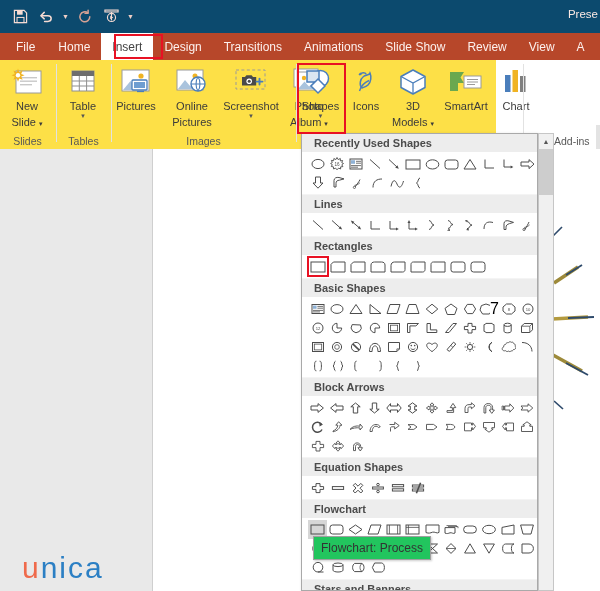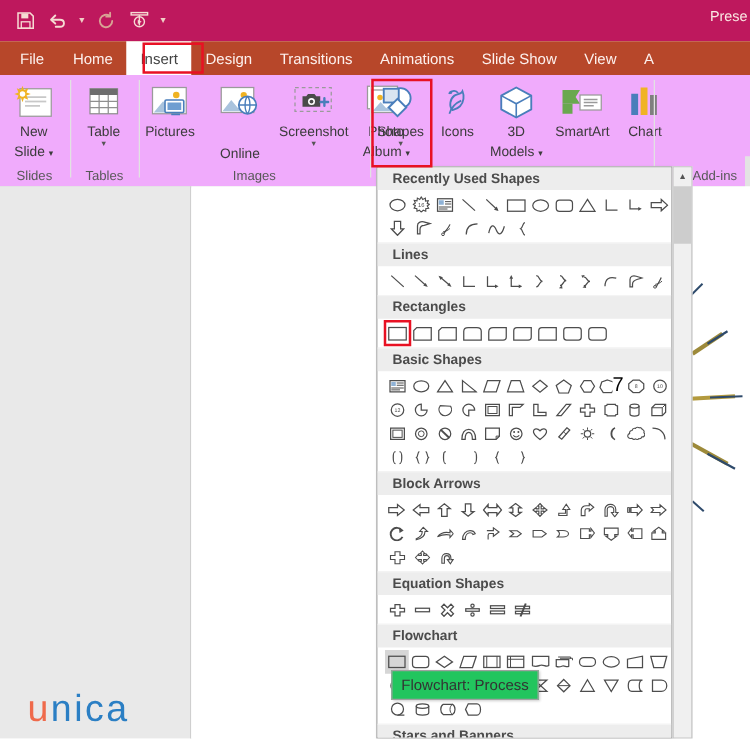--- a/index.html
+++ b/index.html
@@ -7,21 +7,21 @@
     width:600px;height:591px;overflow:hidden;
     font-family:"Liberation Sans", sans-serif;
     background:#ffffff;
     -webkit-font-smoothing:antialiased;
   }
   #app{position:relative;width:600px;height:591px;overflow:hidden;background:#fff;}
 
   
   .titlebar{
     position:absolute;left:0;top:0;width:600px;height:33px;
-    background:#be185d;
+    background:#0c4a6e;
   }
   .qat{position:absolute;left:8px;top:4px;display:flex;align-items:center;gap:2px;}
   .qat-btn{
     width:24px;height:24px;display:flex;align-items:center;justify-content:center;
     color:#f4d9d2;
   }
   .qat-btn svg{display:block;}
   .qat-caret{
     width:11px;height:24px;display:flex;align-items:center;justify-content:center;
     color:#f0cfc6;font-size:7px;line-height:1;
@@ -46,22 +46,22 @@
   .tab.active{
     background:#ffffff;color:#444444;
   }
   .tab-hi{
     position:absolute;left:114px;top:1px;width:49px;height:25px;
     border:2px solid #e81123;box-sizing:border-box;pointer-events:none;
   }
 
   
   .ribbon{
-    position:absolute;left:0;top:60px;width:600px;height:89px;
-    background:#f0abfc;border-bottom:1px solid #d4d4d4;
+    position:absolute;left:0;top:60px;width:496px;height:89px;
+    background:#fde047;border-bottom:1px solid #d4d4d4;
   }
   .grp{position:absolute;top:0;height:88px;}
   .grp-label{
     position:absolute;bottom:1px;width:100%;text-align:center;
     font-size:10.5px;color:#585858;
   }
   .grp-sep{
     position:absolute;top:4px;width:1px;height:78px;background:#e2e2e2;
   }
   .cmd{
@@ -185,20 +185,21 @@
 
   <div class="tabsrow">
     <div class="tabs">
       <div class="tab first">File</div>
       <div class="tab">Home</div>
       <div class="tab active">Insert</div>
       <div class="tab">Design</div>
       <div class="tab">Transitions</div>
       <div class="tab">Animations</div>
       <div class="tab">Slide Show</div>
+      <div class="tab">Review</div>
       <div class="tab">View</div>
       <div class="tab">A</div>
     </div>
     <div class="tab-hi"></div>
   </div>
 
   <div class="ribbon">
 
     <div class="grp" style="left:0;width:55px;">
       <div class="cmd" style="left:1px;">
@@ -242,21 +243,21 @@
               <rect x="4" y="3" width="27" height="21" fill="#fff" stroke="#9a9a9a"></rect>
               <circle cx="23" cy="9" r="2.6" fill="#f0b323"></circle>
               <path d="M5 23l7.5-9 5.5 6.5 4-4.5 8 7z" fill="#a9c3dd"></path>
               <rect x="14" y="13" width="15" height="10" rx="1" fill="#fff" stroke="#4a7ebb" stroke-width="1.3"></rect>
               <rect x="16" y="15" width="11" height="6" fill="#6f9ed1"></rect>
               <path d="M19 24.5h7" stroke="#4a7ebb" stroke-width="1.3"></path>
             </svg>
         </div>
         <div class="cmd-txt">Pictures</div>
       </div>
-      <div class="cmd" style="left:52px;width:56px;gap:17px;">
+      <div class="cmd" style="left:52px;width:56px;">
         <div class="cmd-ico">
           <svg width="36" height="30" viewBox="0 0 36 30">
               <rect x="3" y="3" width="26" height="20" fill="#fff" stroke="#9a9a9a"></rect>
               <circle cx="21" cy="9" r="2.5" fill="#f0b323"></circle>
               <path d="M4 22l7-9 5.5 6.5 4-4.5 7.5 7z" fill="#a9c3dd"></path>
               <circle cx="24" cy="17" r="7" fill="#fff" stroke="#4a7ebb" stroke-width="1.4"></circle>
               <path d="M17 17h14M24 10c2.6 3 2.6 11 0 14M24 10c-2.6 3-2.6 11 0 14" fill="none" stroke="#4a7ebb" stroke-width="1.1"></path>
             </svg>
         </div>
         <div class="cmd-txt">Online</div>

